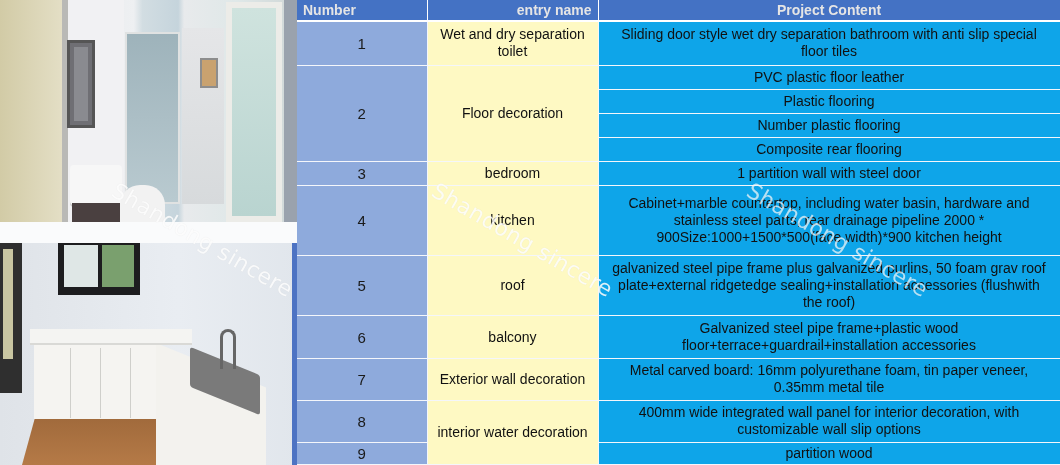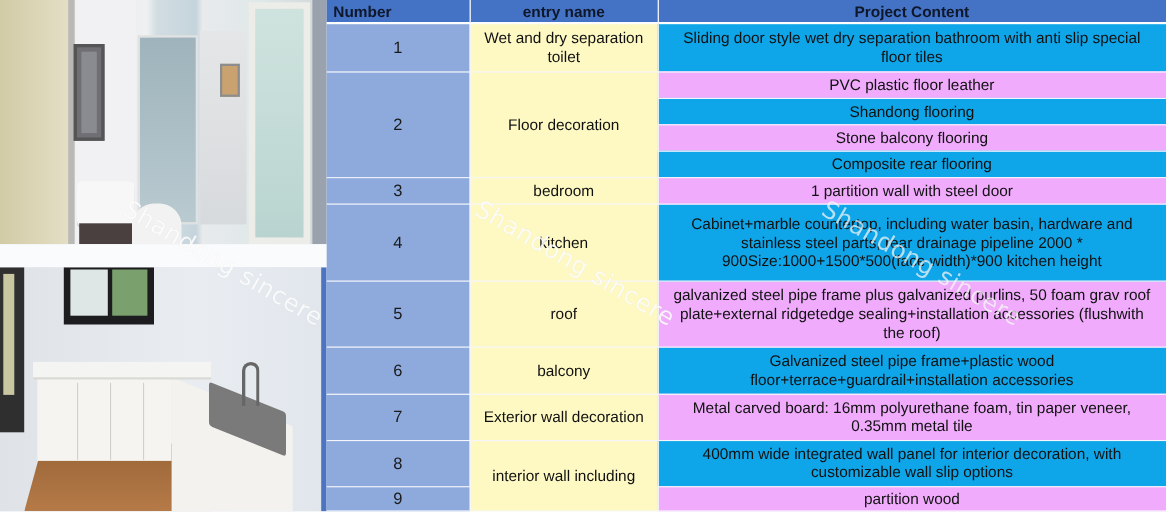--- a/index.html
+++ b/index.html
@@ -46,29 +46,29 @@
     .photo-gap { position:absolute; left:0; top:222px; width:297px; height:21px; background:#fafbfc; }
 
     
     .watermark { position:absolute; color: rgba(255,255,255,0.85); font-family: "DejaVu Sans", sans-serif; font-size: 22px; white-space: nowrap; transform-origin: left top; pointer-events: none; letter-spacing: 0.5px; text-shadow: 0 0 1px rgba(0,0,0,0.08); }
     .wm1 { left: 120px; top: 178px; transform: rotate(30deg); }
     .wm2 { left: 440px; top: 178px; transform: rotate(30deg); }
     .wm3 { left: 755px; top: 178px; transform: rotate(30deg); color: rgba(255,255,255,0.7); }
 
     
     .spec-table { position: absolute; left: 297px; top: 0; width: 763px; height: 465px; border-collapse: collapse; table-layout: fixed; }
-    .spec-table th { background: #4472c4; color: #0f172a; font-weight: bold; font-size: 14px; height: 21px; border-right: 1px solid #fff; border-bottom: 2px solid #fff; padding: 0 6px; }
+    .spec-table th { background: #4472c4; color: #e5e5e5; font-weight: bold; font-size: 14px; height: 21px; border-right: 1px solid #fff; border-bottom: 2px solid #fff; padding: 0 6px; }
     .spec-table th.col-num { text-align: left; }
-    .spec-table th.col-entry { text-align: center; }
+    .spec-table th.col-entry { text-align: right; }
     .spec-table th.col-content { }
     .spec-table td { font-size: 14px; line-height: 17px; text-align: center; vertical-align: middle; border-bottom: 1px solid #f4f6fb; border-right: 1px solid #f4f6fb; padding: 0 8px; }
     .spec-table td.num { background: #8eaadc; color: #1a1a1a; font-size: 15px; }
     .spec-table td.entry { background: #fef9c3; }
     .spec-table td.content.odd { background: #0ea5e9; }
-    .spec-table td.content.even { background: #f0abfc; }
+    .spec-table td.content.even { background: #0ea5e9; }
     .c1 { width: 130px; } .c2 { width: 171px; } .c3 { width: 462px; }
   </style>
 </head>
 <body>
 
 <div class="photos">
   <div class="photo photo-bath">
     <div class="b-door-left"></div>
     <div class="b-frame"></div>
     <div class="b-wall"></div>
@@ -119,24 +119,24 @@
       <td class="num">1</td>
       <td class="entry">Wet and dry separation toilet</td>
       <td class="content odd">Sliding door style wet dry separation bathroom with anti slip special floor tiles</td>
     </tr>
     <tr style="height:24px">
       <td class="num" rowspan="4">2</td>
       <td class="entry" rowspan="4">Floor decoration</td>
       <td class="content even">PVC plastic floor leather</td>
     </tr>
     <tr style="height:24px">
-      <td class="content odd">Shandong flooring</td>
+      <td class="content odd">Plastic flooring</td>
     </tr>
     <tr style="height:24px">
-      <td class="content even">Stone balcony flooring</td>
+      <td class="content even">Number plastic flooring</td>
     </tr>
     <tr style="height:24px">
       <td class="content odd">Composite rear flooring</td>
     </tr>
     <tr style="height:24px">
       <td class="num">3</td>
       <td class="entry">bedroom</td>
       <td class="content even">1 partition wall with steel door</td>
     </tr>
     <tr style="height:70px">
@@ -154,21 +154,21 @@
       <td class="entry">balcony</td>
       <td class="content odd">Galvanized steel pipe frame+plastic wood floor+terrace+guardrail+installation accessories</td>
     </tr>
     <tr style="height:42px">
       <td class="num">7</td>
       <td class="entry">Exterior wall decoration</td>
       <td class="content even">Metal carved board: 16mm polyurethane foam, tin paper veneer, 0.35mm metal tile</td>
     </tr>
     <tr style="height:42px">
       <td class="num">8</td>
-      <td class="entry" rowspan="2">interior wall including</td>
+      <td class="entry" rowspan="2">interior water decoration</td>
       <td class="content odd">400mm wide integrated wall panel for interior decoration, with customizable wall slip options</td>
     </tr>
     <tr style="height:22px">
       <td class="num">9</td>
       <td class="content even">partition wood</td>
     </tr>
   </tbody>
 </table>
 
 <div class="watermark wm1">Shandong sincere</div>

